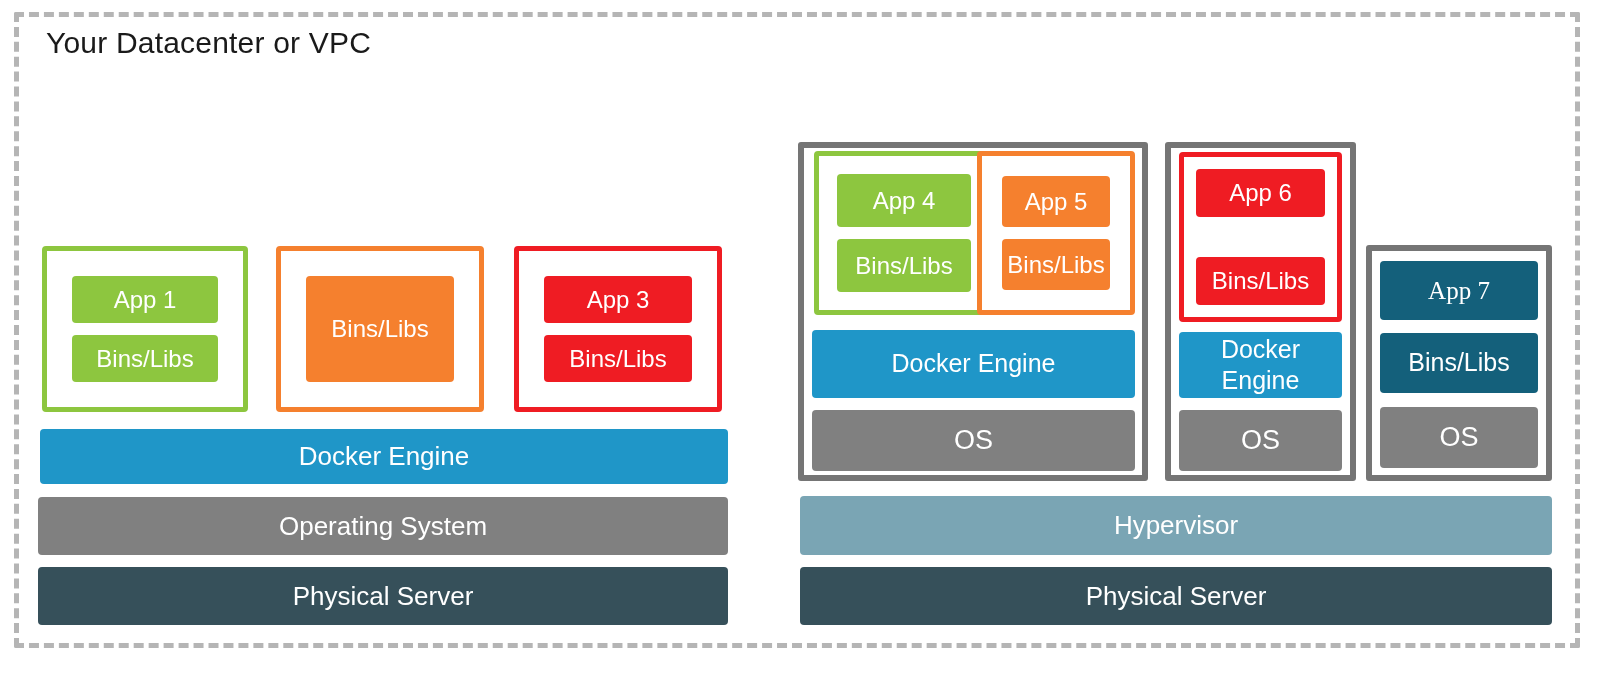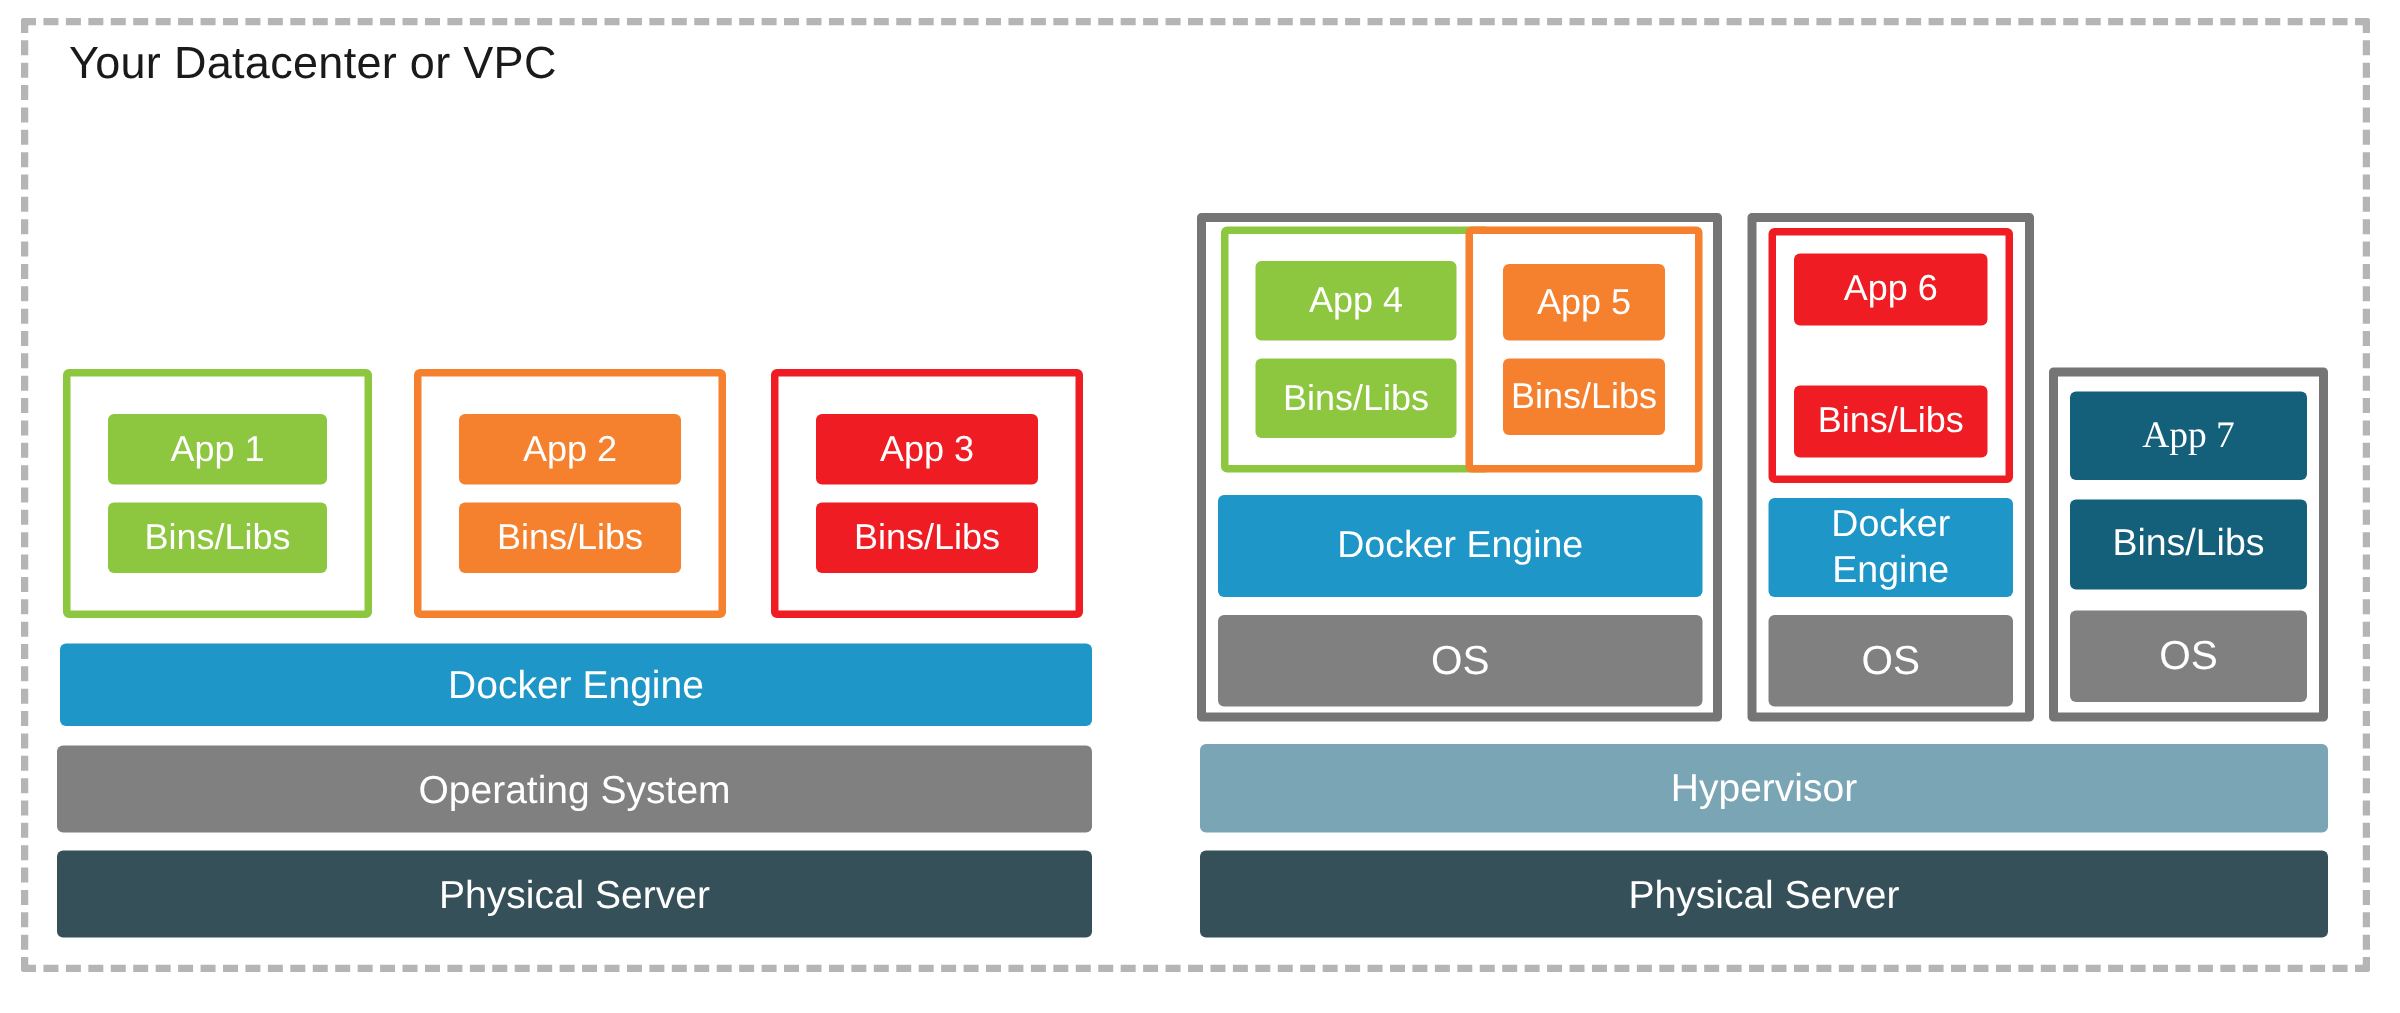--- a/index.html
+++ b/index.html
@@ -53,21 +53,20 @@
 
   <div class="boundary"></div>
   <div class="title">Your Datacenter or VPC</div>
 
   <div class="abs ctr green-ctr" style="left:42px;top:246px;width:206px;height:166px;">
     <div class="cell green-cell">App 1</div>
     <div class="cell green-cell">Bins/Libs</div>
   </div>
 
   <div class="abs ctr orange-ctr" style="left:276px;top:246px;width:208px;height:166px;">
-    <div class="cell orange-cell">App 2</div>
     <div class="cell orange-cell">Bins/Libs</div>
   </div>
 
   <div class="abs ctr red-ctr" style="left:514px;top:246px;width:208px;height:166px;">
     <div class="cell red-cell">App 3</div>
     <div class="cell red-cell">Bins/Libs</div>
   </div>
 
   <div class="abs bar docker-bar" style="left:40px;top:429px;width:688px;height:55px;">Docker Engine</div>
 

